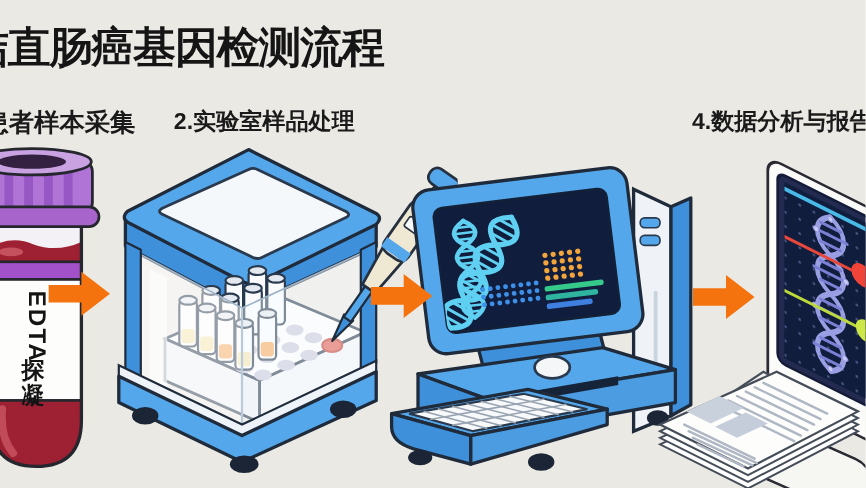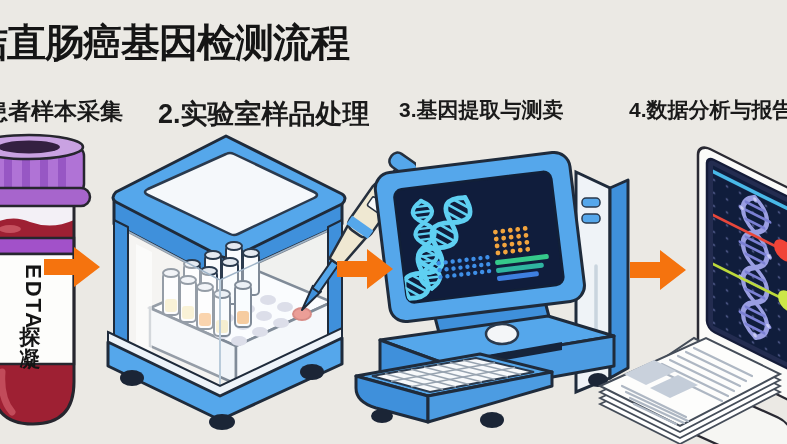--- a/index.html
+++ b/index.html
@@ -2,21 +2,21 @@
 <html style="--canvas-bg: #EBE9E4; --arrow-orange: #F5730E; --machine-blue: #55A7EB; --machine-blue-dark: #3F90DB; --tube-cap-purple: #B073D6; --blood-red: #9E2033; --screen-navy: #101D3C; --dna-cyan: #5FD0F2; --dna-purple: #9A9EE2; --alert-red: #F04438; --result-green: #CCE748; --dot-orange: #F2A43D; --dot-blue: #3E8FE8; --bar-green: #35C98A; --outline-dark: #1F2B3B;"><head>
 <meta charset="utf-8">
 <style>
   html,body{margin:0;padding:0;}
   body{font-family:"Liberation Sans","DejaVu Sans",sans-serif;}
   #stage{position:relative;width:787px;height:444px;overflow:hidden;background:var(--canvas-bg,#EBE9E4);}
   .ttl{position:absolute;font-weight:800;color:#151515;white-space:nowrap;letter-spacing:-1px;
        font-size:39px;left:-31px;top:16px;}
   .stepLbl{position:absolute;font-weight:700;color:#1a1a1a;white-space:nowrap;top:96px;}
   .s1{left:-15px;font-size:23px;}
-  .s2{left:158px;font-size:27px;}
+  .s2{left:158px;font-size:21px;}
   .s3{left:399px;font-size:21px;}
   .s4{left:629px;font-size:21px;}
   .ill{position:absolute;}
   .arrow{position:absolute;z-index:50;}
   .arrow polygon{fill:var(--arrow-orange,#F5730E);}
   .c-blue{fill:var(--machine-blue,#55A7EB);}
   .c-bluedark{fill:var(--machine-blue-dark,#3F90DB);}
   .c-navy{fill:var(--screen-navy,#101D3C);}
   .c-blood{fill:var(--blood-red,#9E2033);}
   .c-cap{fill:var(--tube-cap-purple,#B073D6);}
@@ -24,21 +24,20 @@
   svg text{font-family:"Liberation Sans","DejaVu Sans",sans-serif;}
 </style>
 </head>
 <body>
 
 <div id="stage">
 
   <div class="ttl">结直肠癌基因检测流程</div>
   <div class="stepLbl s1">患者样本采集</div>
   <div class="stepLbl s2">2.实验室样品处理</div>
-  <div class="stepLbl s3">3.基因提取与测卖</div>
   <div class="stepLbl s4">4.数据分析与报告</div>
 
   <svg class="ill" style="left:-36px;top:132px" width="132" height="300" viewBox="0 0 132 300">
     <g>
       <path d="M28,74 L28,250 Q28,292 69,292 Q110,292 110,250 L110,74 Z" fill="#F3F0F6"></path>
       <path class="c-blood" d="M28,92 Q48,82 66,90 Q88,98 110,88 L110,106 L28,106 Z"></path>
       <ellipse cx="46" cy="97" rx="11" ry="4" fill="#C5505E"></ellipse>
       <path class="c-blood" d="M28,232 L110,232 L110,250 Q110,292 69,292 Q28,292 28,250 Z"></path>
       <path d="M38,240 Q36,266 48,280" stroke="#C5505E" stroke-width="7" fill="none" stroke-linecap="round" opacity="0.9"></path>
       <rect x="28" y="106" width="82" height="16" fill="#A251C9" stroke="#26262E" stroke-width="2.5"></rect>

